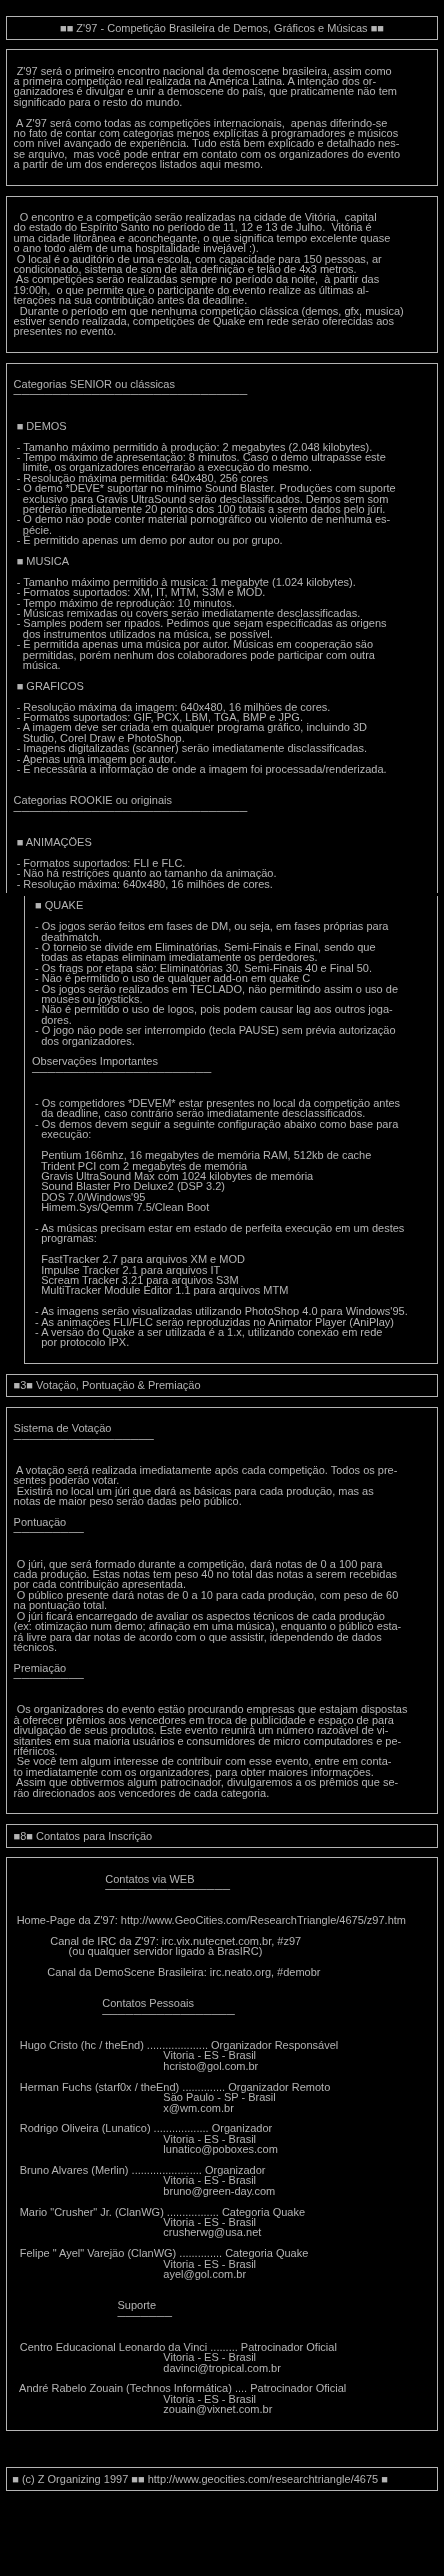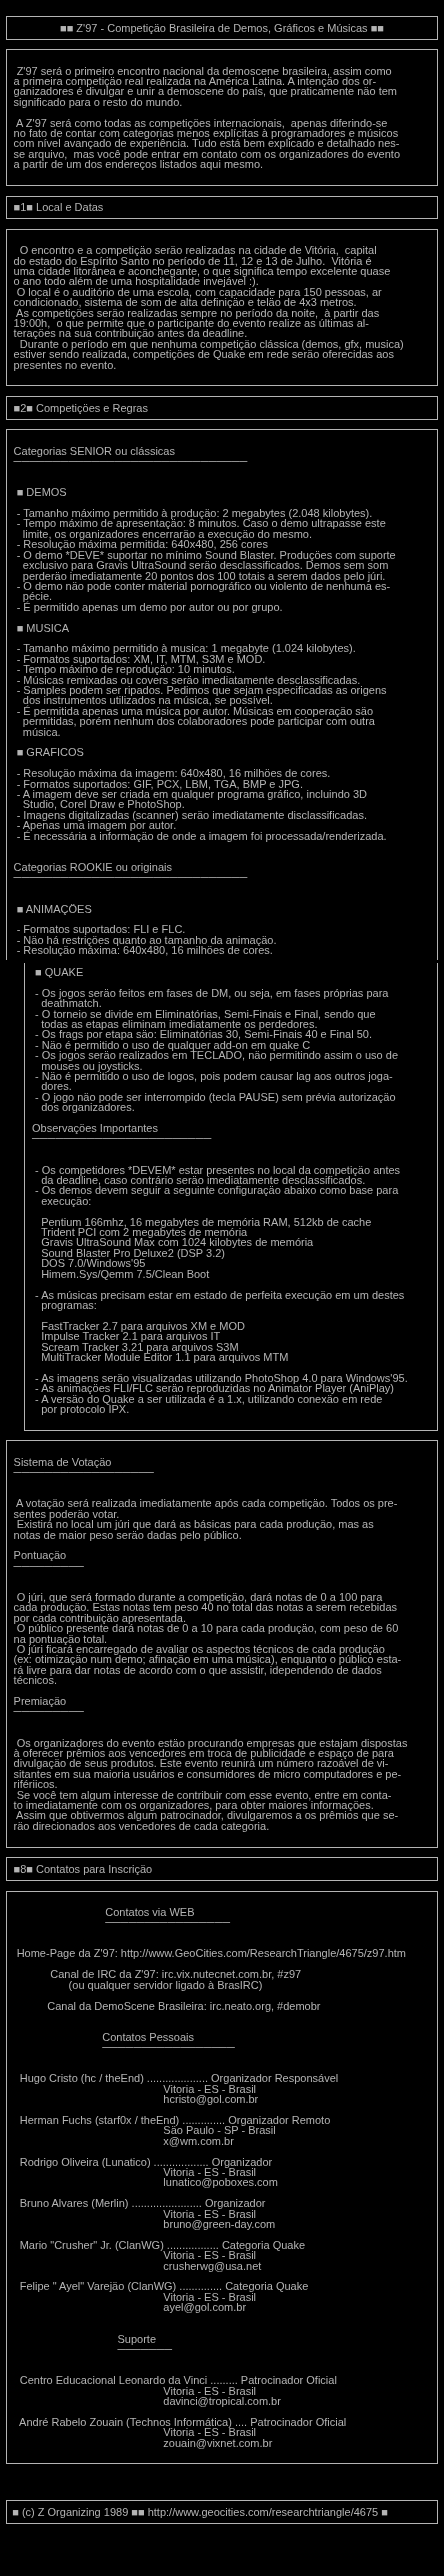--- a/index.html
+++ b/index.html
@@ -52,42 +52,36 @@
 ganizadores é divulgar e unir a demoscene do país, que praticamente näo tem
 significado para o resto do mundo.
 
  A Z'97 será como todas as competiçöes internacionais,  apenas diferindo-se
 no fato de contar com categorias menos explícitas à programadores e músicos
 com nível avançado de experiência. Tudo está bem explicado e detalhado nes-
 se arquivo,  mas você pode entrar em contato com os organizadores do evento
 a partir de um dos endereços listados aqui mesmo.</pre>
   </div>
 
-  <div class="box section-box">
-    <pre>■1■ Local e Datas</pre>
-  </div>
 
   <div class="box content-box">
     <pre>  O encontro e a competiçäo seräo realizadas na cidade de Vitória,  capital
 do estado do Espírito Santo no período de 11, 12 e 13 de Julho.  Vitória é
 uma cidade litorânea e aconchegante, o que significa tempo excelente quase
 o ano todo além de uma hospitalidade invejável :).
  O local é o auditório de uma escola, com capacidade para 150 pessoas, ar
 condicionado, sistema de som de alta definiçäo e teläo de 4x3 metros.
  As competiçöes seräo realizadas sempre no período da noite,  à partir das
 19:00h,  o que permite que o participante do evento realize as últimas al-
 teraçöes na sua contribuiçäo antes da deadline.
   Durante o período em que nenhuma competiçäo clássica (demos, gfx, musica)
 estiver sendo realizada, competiçöes de Quake em rede seräo oferecidas aos
 presentes no evento.</pre>
   </div>
 
-  <div class="box section-box">
-    <pre>■2■ Competiçöes e Regras</pre>
-  </div>
 
   <div class="box content-box rules-a">
     <pre>Categorias SENIOR ou clássicas
 ──────────────────────────────
 
 
  ■ DEMOS
 
  - Tamanho máximo permitido à produçäo: 2 megabytes (2.048 kilobytes).
  - Tempo máximo de apresentaçäo: 8 minutos. Caso o demo ultrapasse este
@@ -173,20 +167,23 @@
    Impulse Tracker 2.1 para arquivos IT
    Scream Tracker 3.21 para arquivos S3M
    MultiTracker Module Editor 1.1 para arquivos MTM
 
  - As imagens seräo visualizadas utilizando PhotoShop 4.0 para Windows'95.
  - As animaçöes FLI/FLC seräo reproduzidas no Animator Player (AniPlay)
  - A versäo do Quake a ser utilizada é a 1.x, utilizando conexäo em rede
    por protocolo IPX.</pre>
   </div>
 
+  <div class="box section-box">
+    <pre>■3■ Votaçäo, Pontuaçäo &amp; Premiaçäo</pre>
+  </div>
 
   <div class="box content-box">
     <pre>Sistema de Votaçäo
 ──────────────────
 
 
  A votaçäo será realizada imediatamente após cada competiçäo. Todos os pre-
 sentes poderäo votar.
  Existirá no local um júri que dará as básicas para cada produçäo, mas as
 notas de maior peso seräo dadas pelo público.
@@ -273,17 +270,17 @@
   Centro Educacional Leonardo da Vinci ......... Patrocinador Oficial
                                                  Vitoria - ES - Brasil
                                                  davinci@tropical.com.br
 
   André Rabelo Zouain (Technos Informática) .... Patrocinador Oficial
                                                  Vitoria - ES - Brasil
                                                  zouain@vixnet.com.br</pre>
   </div>
 
   <div class="box footer-box">
-    <pre>■ (c) Z Organizing 1989 ■■ http://www.geocities.com/researchtriangle/4675 ■</pre>
+    <pre>■ (c) Z Organizing 1997 ■■ http://www.geocities.com/researchtriangle/4675 ■</pre>
   </div>
 
 </div>
 
 
 </body></html>

